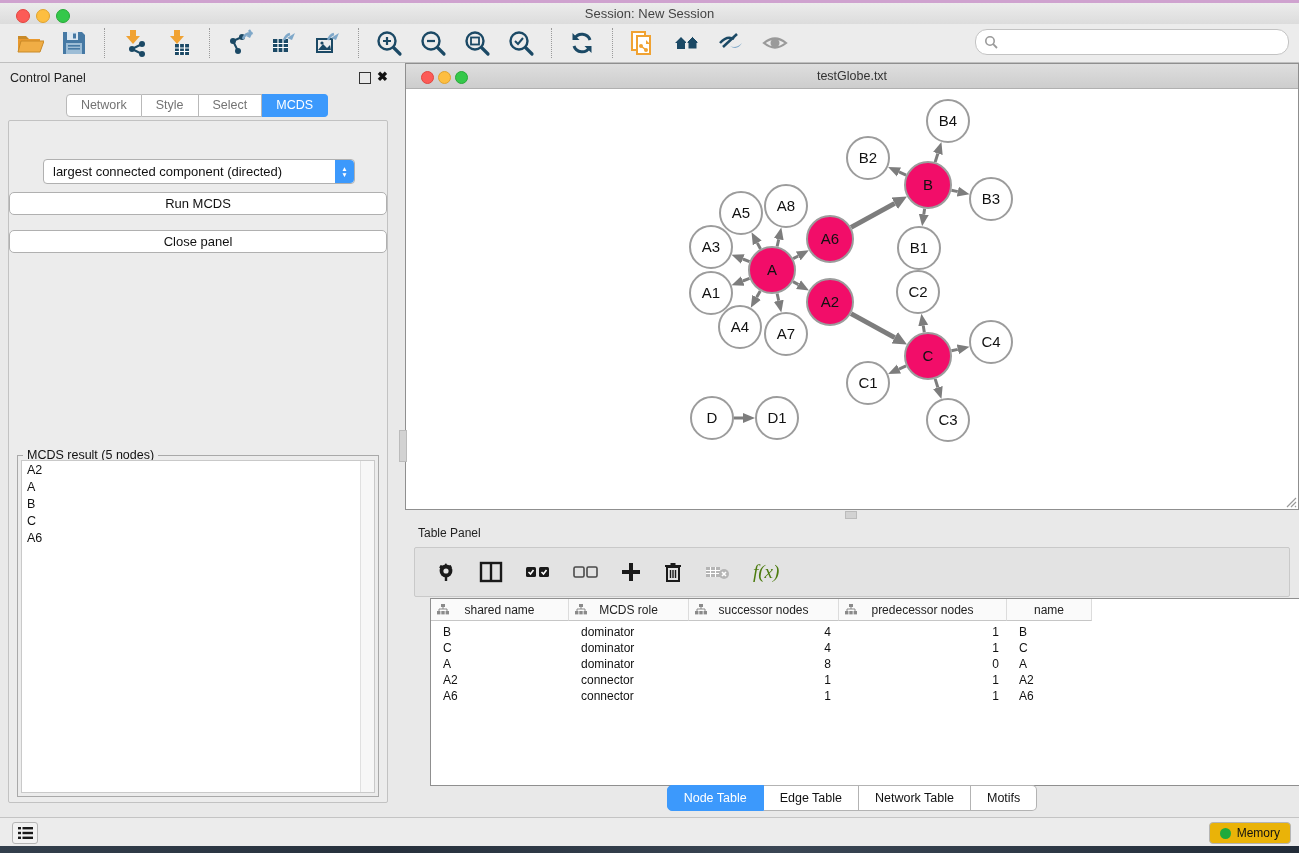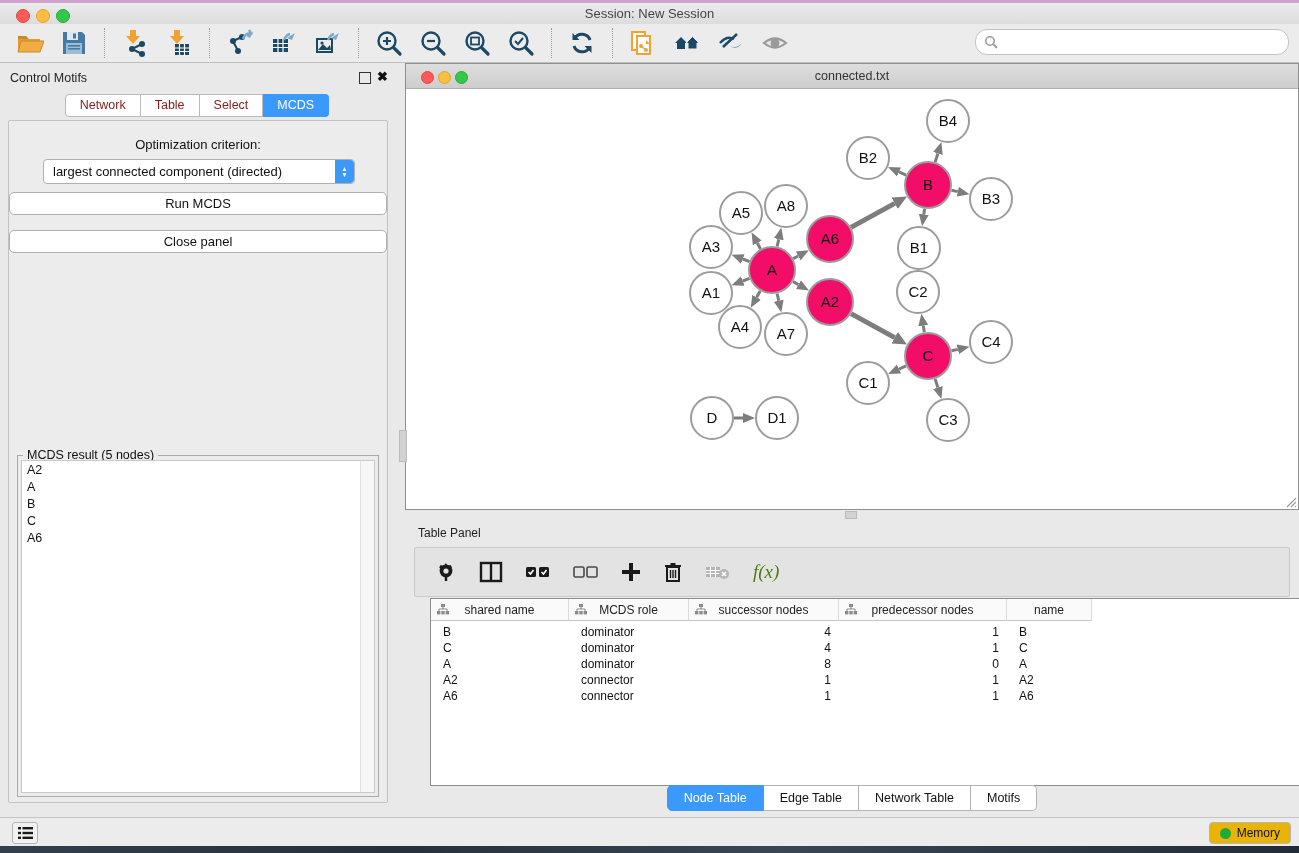--- a/index.html
+++ b/index.html
@@ -28,21 +28,21 @@
   .search input{border:none;outline:none;flex:1;font-size:12px;background:transparent;
        font-family:"Liberation Sans",sans-serif;}
   
   .cpanel{position:absolute;left:0;top:63px;width:394px;height:749px;}
   .cp-header{position:absolute;left:0;top:0;width:100%;height:30px;}
   .cp-title{position:absolute;left:10px;top:8px;font-size:12.5px;color:#222;}
   .float-box{position:absolute;top:9px;width:10px;height:10px;border:1.5px solid #333;}
   .close-x{position:absolute;top:6px;font-size:13px;font-weight:bold;color:#111;}
   .cp-tabs{position:absolute;left:0;top:31px;width:100%;display:flex;justify-content:center;}
   .tabbtn{height:21px;line-height:21px;padding:0 14px;font-size:12.5px;background:#fff;
-       border:1px solid #b9b9b9;border-left:none;color:#7f1d1d;}
+       border:1px solid #b9b9b9;border-left:none;color:#737373;}
   .tabbtn:first-child{border-left:1px solid #b9b9b9;border-radius:4px 0 0 4px;}
   .tabbtn:last-child{border-radius:0 4px 4px 0;}
   .tabbtn.active{background:#3c99fc;border-color:#3c99fc;color:#fff;}
   .cp-content{position:absolute;left:8px;top:57px;width:378px;height:681px;background:#ececec;
        border:1px solid #c2c2c2;border-radius:2px;}
   .opt-label{position:absolute;left:0;width:100%;top:16px;text-align:center;font-size:13px;color:#111;}
   .selectbox{position:absolute;left:34px;top:38px;width:310px;height:23px;background:#fff;
        border:1px solid #b0b0b0;border-radius:4px;display:flex;align-items:center;}
   .sel-text{flex:1;font-size:13px;padding-left:9px;color:#111;white-space:nowrap;overflow:hidden;}
   .sel-stepper{width:19px;height:23px;background:#3c99fc;border-radius:0 4px 4px 0;color:#fff;
@@ -257,32 +257,31 @@
       <svg width="14" height="14" viewBox="0 0 14 14">
           <circle cx="6" cy="6" r="4.2" fill="none" stroke="#9a9a9a" stroke-width="1.6"></circle>
           <path d="M9.2 9.2 L13 13" stroke="#9a9a9a" stroke-width="1.8"></path>
         </svg>
       <input placeholder="" style="">
     </div>
   </div>
 
   <div class="cpanel">
     <div class="cp-header">
-      <span class="cp-title">Control Motifs</span>
+      <span class="cp-title">Control Panel</span>
       <span class="float-box" style="left:359px;"></span>
       <span class="close-x" style="left:377px;">✖</span>
     </div>
     <div class="cp-tabs" id="cp-tabs">
         <div class="tabbtn">Network</div>
-        <div class="tabbtn">Table</div>
+        <div class="tabbtn">Style</div>
         <div class="tabbtn">Select</div>
         <div class="tabbtn active">MCDS</div>
       </div>
     <div class="cp-content">
-      <div class="opt-label">Optimization criterion:</div>
       <div class="selectbox">
         <span class="sel-text">largest connected component (directed)</span>
         <span class="sel-stepper">
             <span>▲</span>
             <span>▼</span>
           </span>
       </div>
       <div class="btnrow">
         <button class="btn">Run MCDS</button>
         <button class="btn">Close panel</button>
@@ -301,21 +300,21 @@
         </div>
       </div>
     </div>
   </div>
 
   <div class="netwin">
     <div class="nw-titlebar">
       <span class="tl2" style="left:15px;background:#fc5b57;border:1px solid #e2453f;"></span>
       <span class="tl2" style="left:32px;background:#fdbe41;border:1px solid #e0a32e;"></span>
       <span class="tl2" style="left:49px;background:#34c84a;border:1px solid #27a838;"></span>
-      <div class="nw-title">connected.txt</div>
+      <div class="nw-title">testGlobe.txt</div>
     </div>
     <div class="nw-canvas">
       <svg id="graph-svg" width="892" height="420" viewBox="0 0 892 420">
         <defs>
           <marker id="arrow" markerUnits="userSpaceOnUse" markerWidth="13" markerHeight="11" refX="0" refY="5.5" orient="auto">
               <path d="M0,0.5 L12,5.5 L0,10.5 z" fill="#7d7d7d"></path>
             </marker>
           <marker id="arrowT" markerUnits="userSpaceOnUse" markerWidth="15" markerHeight="13" refX="0" refY="6.5" orient="auto">
               <path d="M0,0 L14,6.5 L0,13 z" fill="#7d7d7d"></path>
             </marker>

